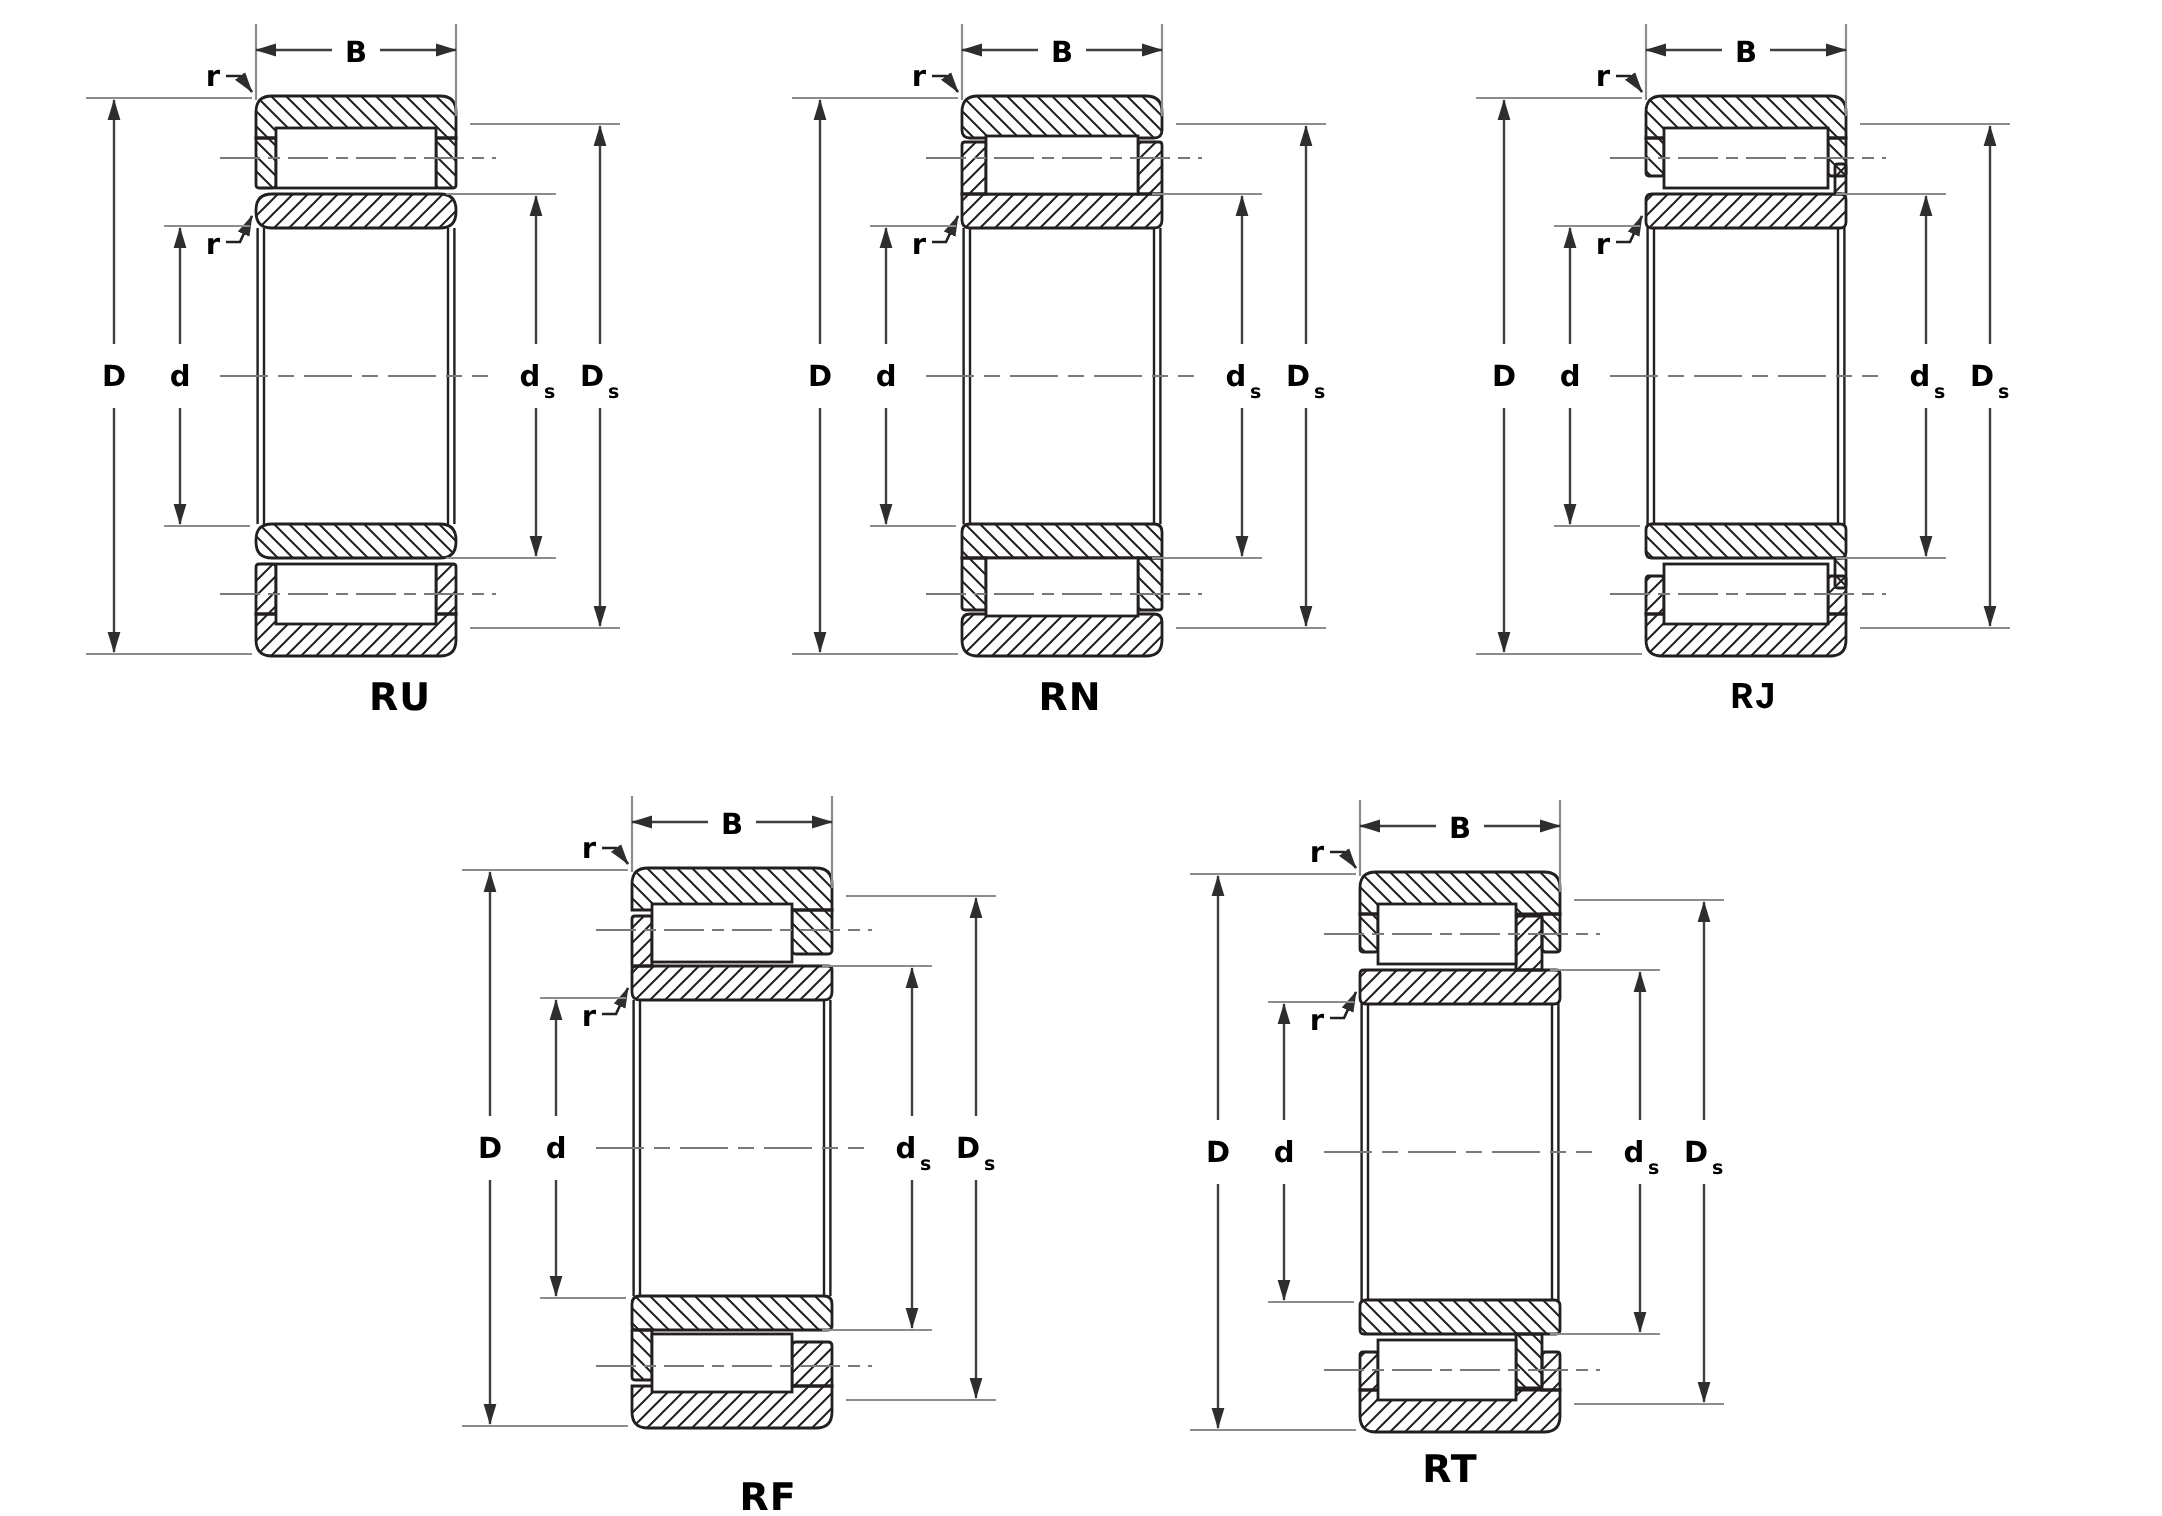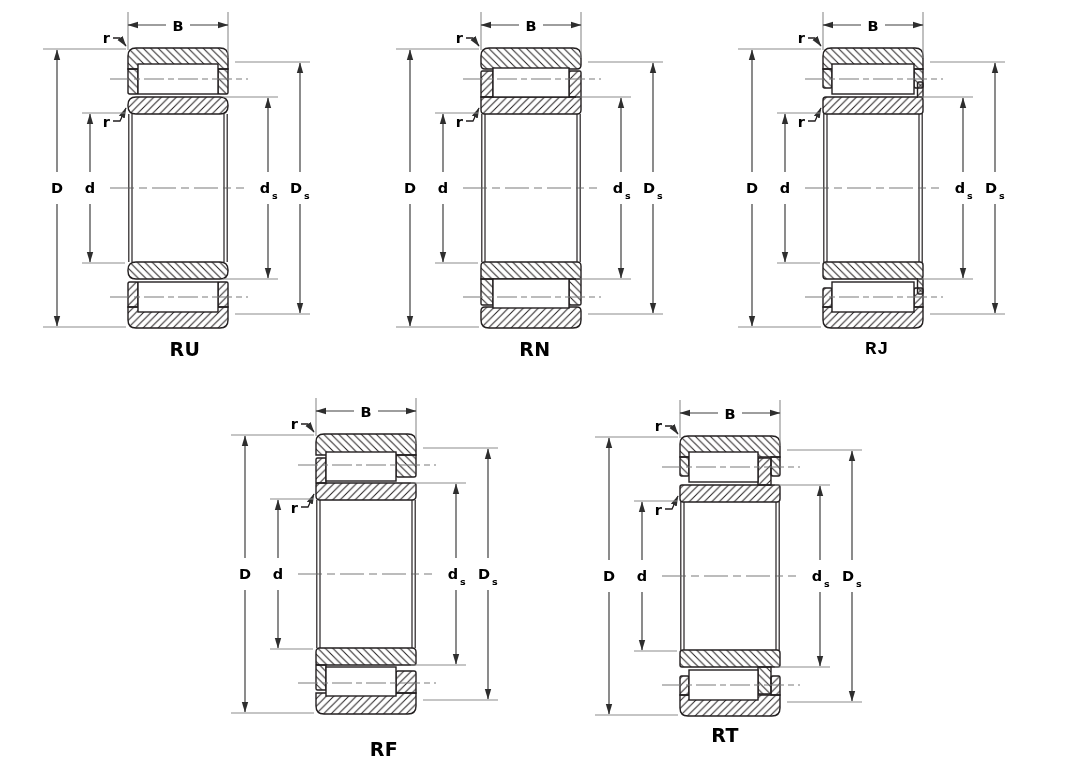--- a/index.html
+++ b/index.html
@@ -265,18 +265,18 @@
         <line x1="107" y1="14" x2="182" y2="14" stroke="#8c8c8c" stroke-width="1.1"></line>
         <line x1="107" y1="266" x2="182" y2="266" stroke="#8c8c8c" stroke-width="1.1"></line>
         <line x1="172" y1="124" x2="172" y2="15" stroke="#3f3f3f" stroke-width="1.2" marker-end="url(#arr)"></line>
         <line x1="172" y1="156" x2="172" y2="265" stroke="#3f3f3f" stroke-width="1.2" marker-end="url(#arr)"></line>
         <text x="168" y="145" fill="#000000" font-size="14.5" font-weight="bold" text-anchor="middle" font-family="&quot;DejaVu Sans&quot;,sans-serif">D</text>
         <text x="176" y="151" fill="#000000" font-size="9.5" font-weight="bold" text-anchor="start" font-family="&quot;DejaVu Sans&quot;,sans-serif">s</text>
         <line x1="-18" y1="140" x2="116" y2="140" stroke="#7a7a7a" stroke-width="1.1" stroke-dasharray="24 5 8 5"></line>
       </g>
     </svg>
 
-  <div class="caption" style="left:185px;top:338px;">RU</div>
+  <div class="caption" style="left:200px;top:338px;">RU</div>
   <div class="caption" style="left:535px;top:338px;text-align:center;">RN</div>
   <div class="caption" style="left:877px;top:338px;font-family:Liberation Mono, monospace;">RJ</div>
   <div class="caption" style="left:384px;top:724px;margin-top:14px;">RF</div>
   <div class="caption" style="left:725px;top:724px;">RT</div>
 </div>
 
 </body></html>

